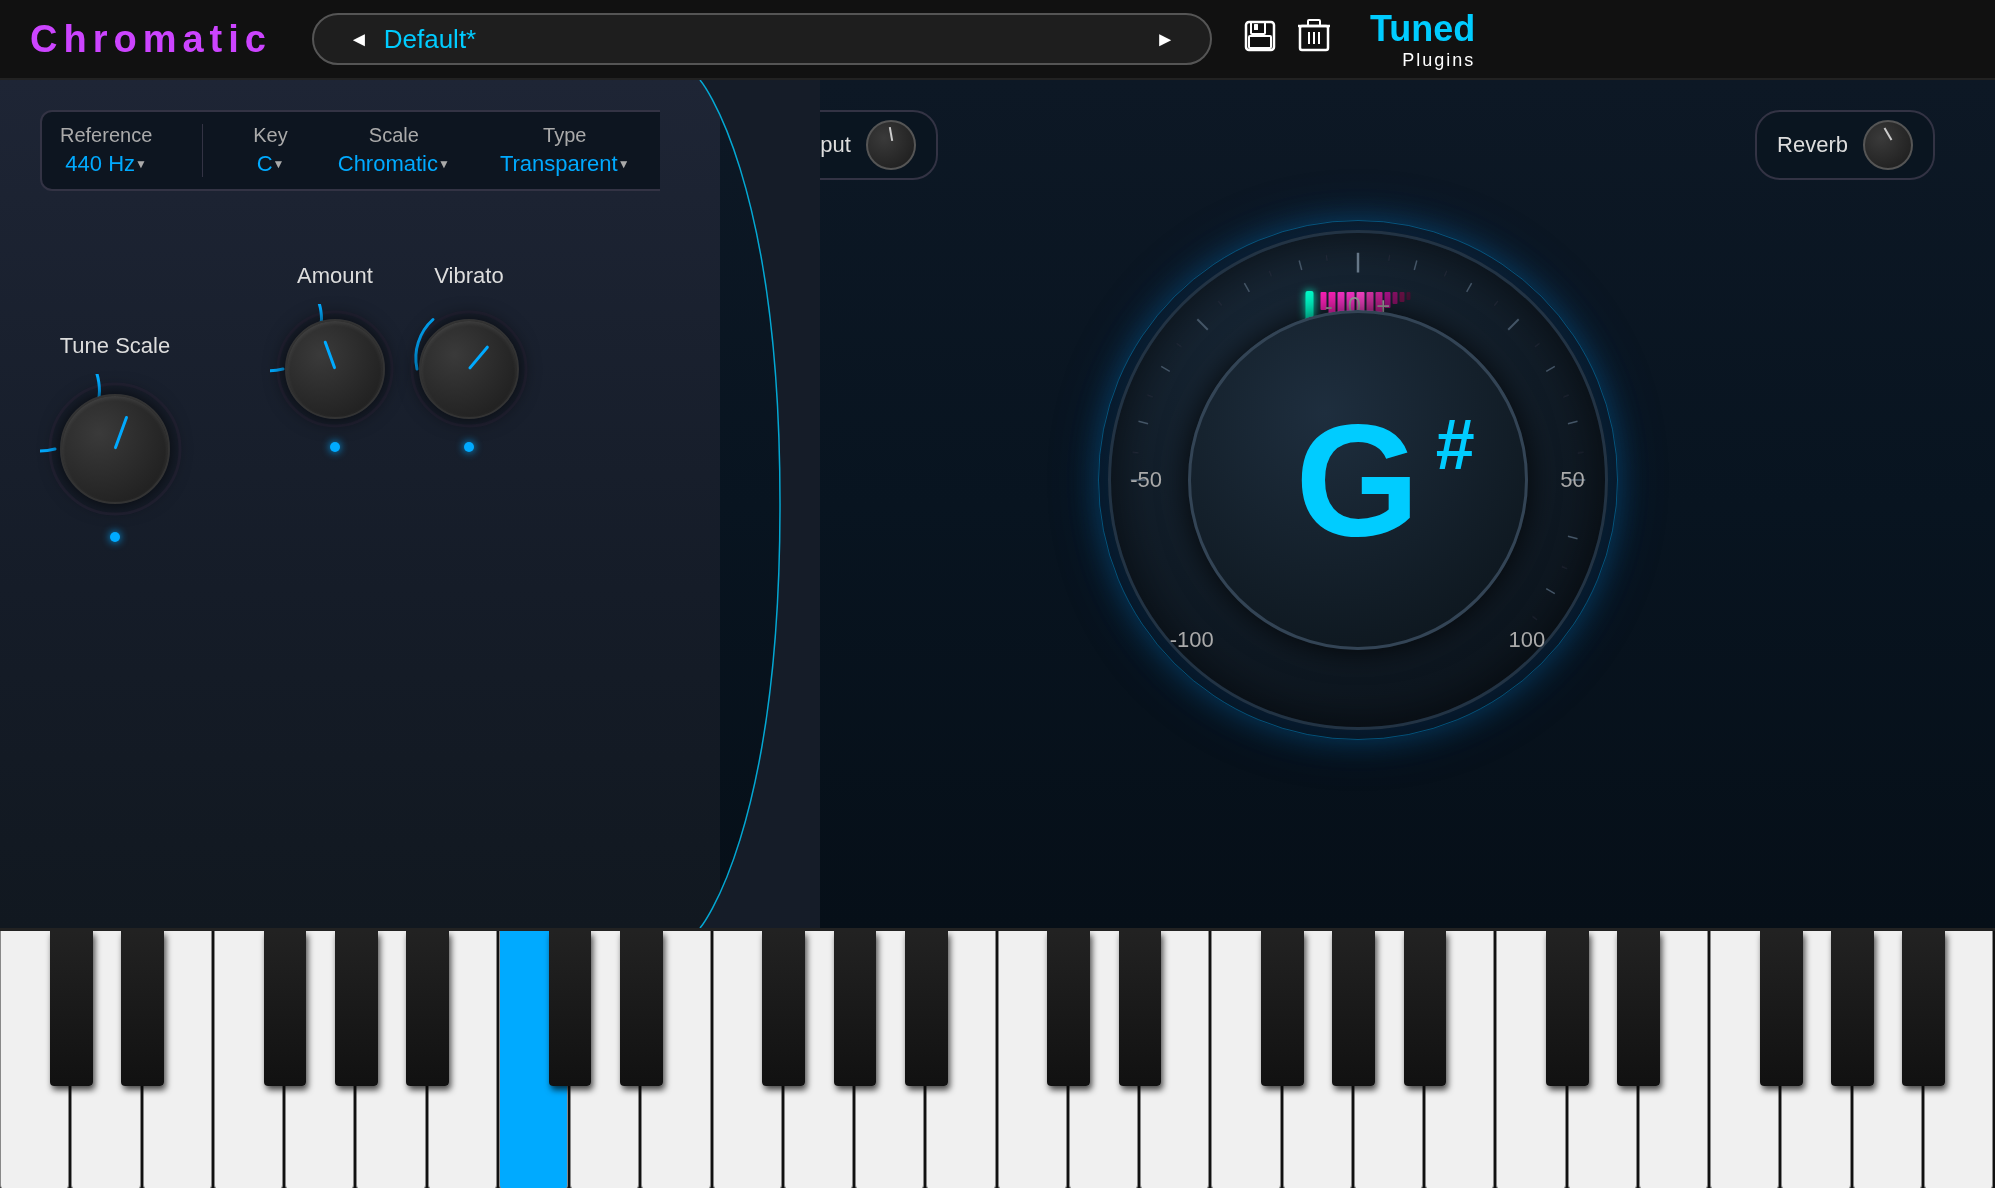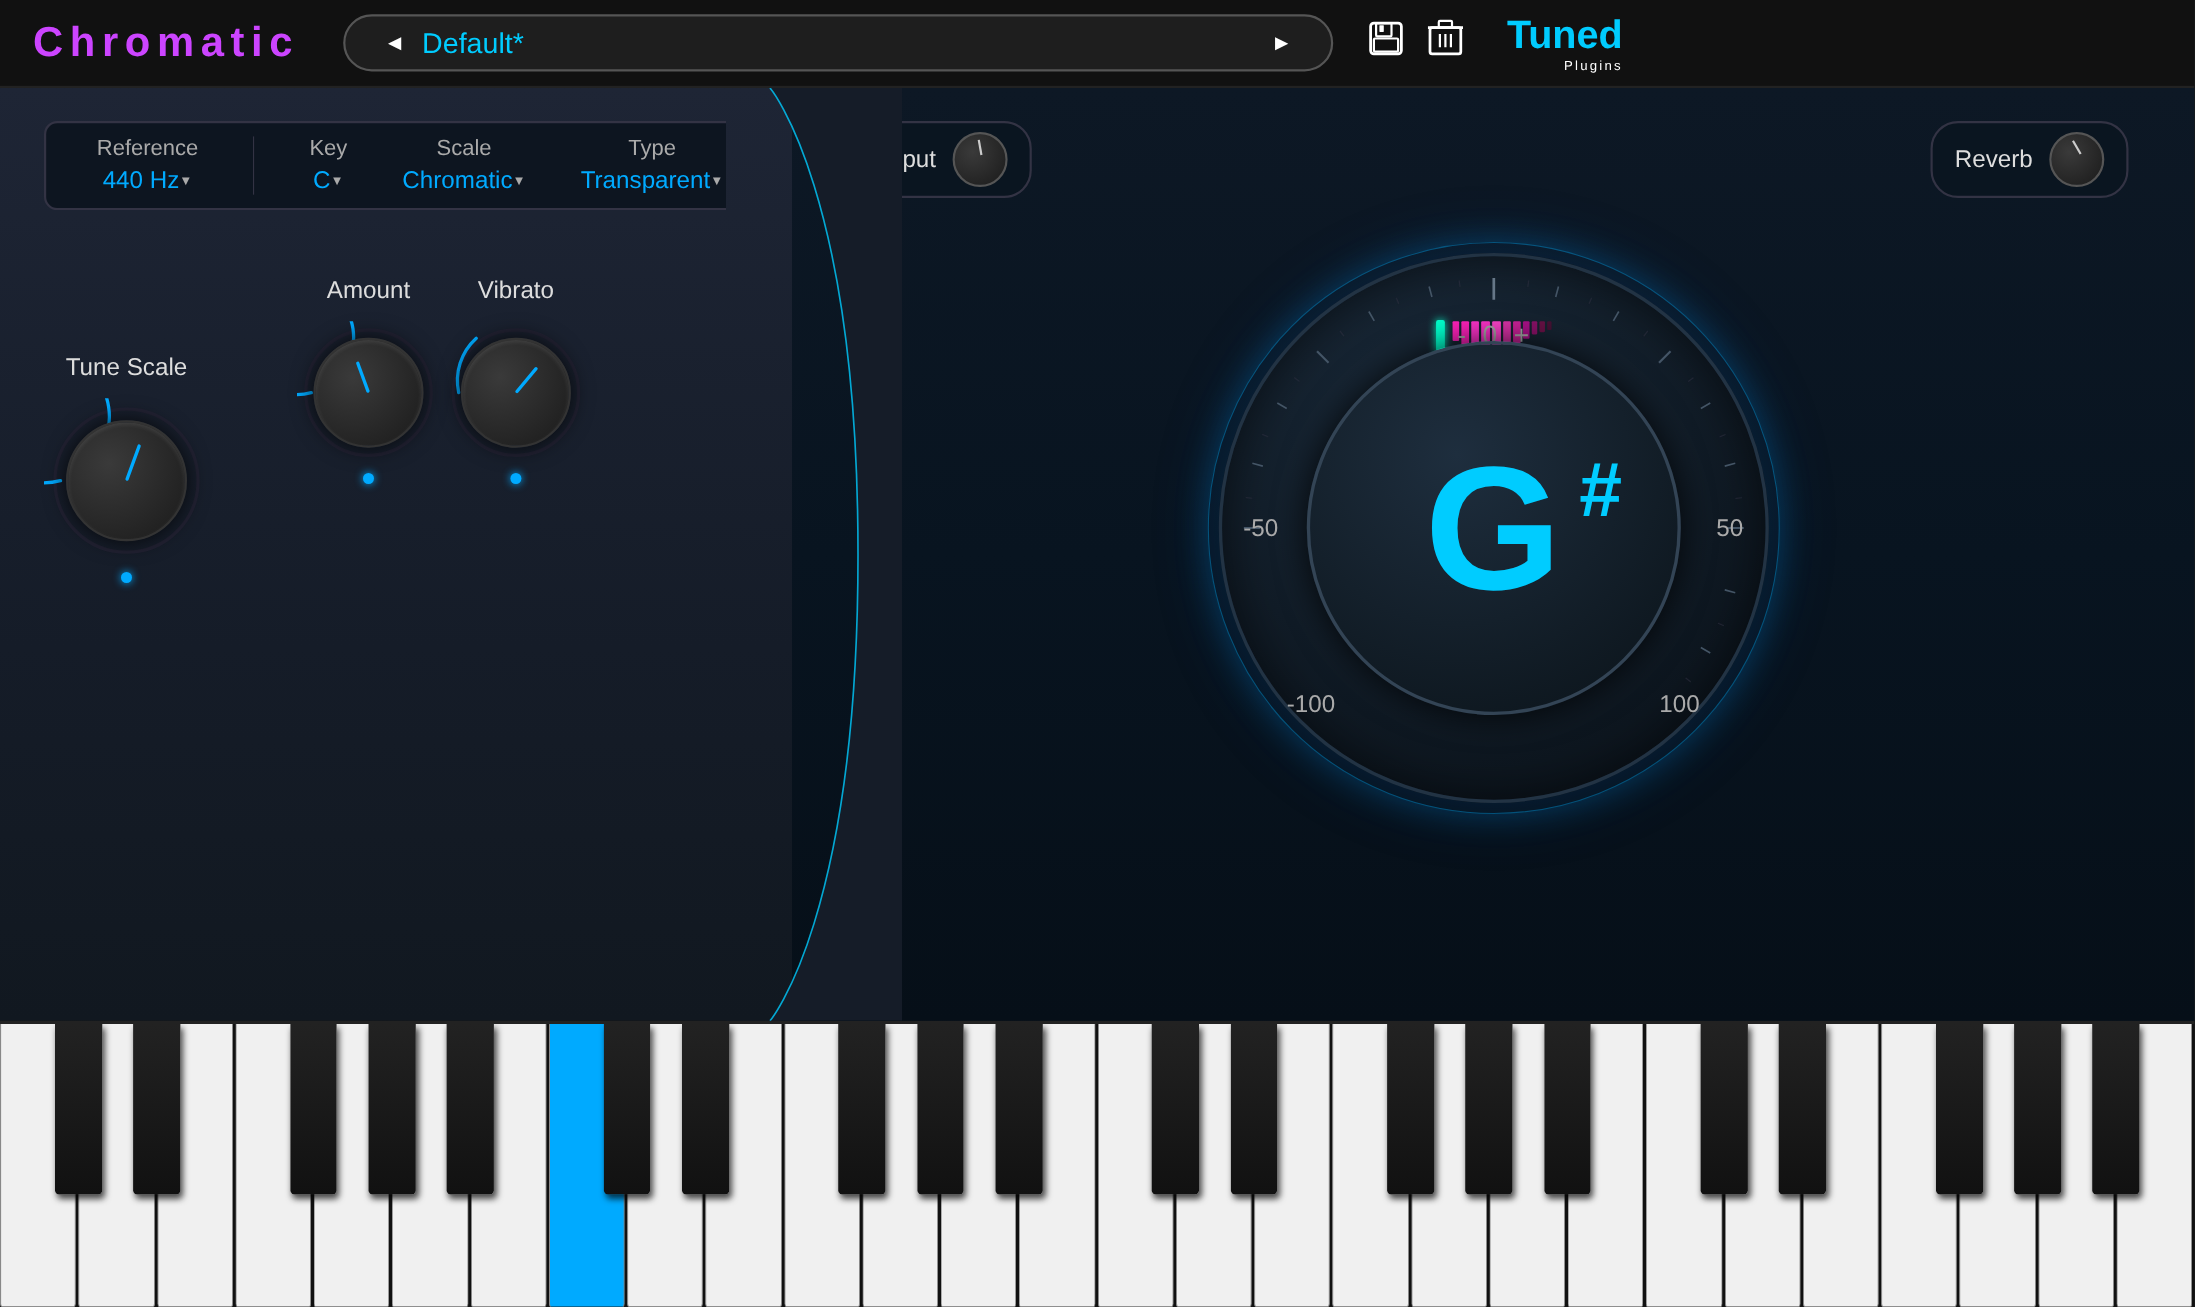--- a/index.html
+++ b/index.html
@@ -85,21 +85,21 @@
       align-items: flex-end;
     }
 
     .brand-tuned {
       font-size: 36px;
       font-weight: bold;
       color: #00ccff;
     }
 
     .brand-plugins {
-      font-size: 12px;
+      font-size: 18px;
       color: #ffffff;
       letter-spacing: 2px;
     }
 
     
     .main-content {
       flex: 1;
       display: flex;
       background: linear-gradient(135deg, #1c2230 0%, #0d1520 50%, #0a1a28 100%);
       position: relative;
@@ -129,24 +129,24 @@
       z-index: 1;
     }
 
     
     .controls-bar {
       display: flex;
       align-items: center;
       background: #0d1520;
       border: 2px solid #334;
       border-radius: 12px;
-      padding: 12px 46px;
+      padding: 12px 18px;
       gap: 50px;
       width: 660px;
-      margin-bottom: 40px;
+      margin-bottom: 52px;
     }
 
     .control-group {
       display: flex;
       flex-direction: column;
       align-items: center;
       gap: 4px;
     }
 
     .control-group.with-separator {

